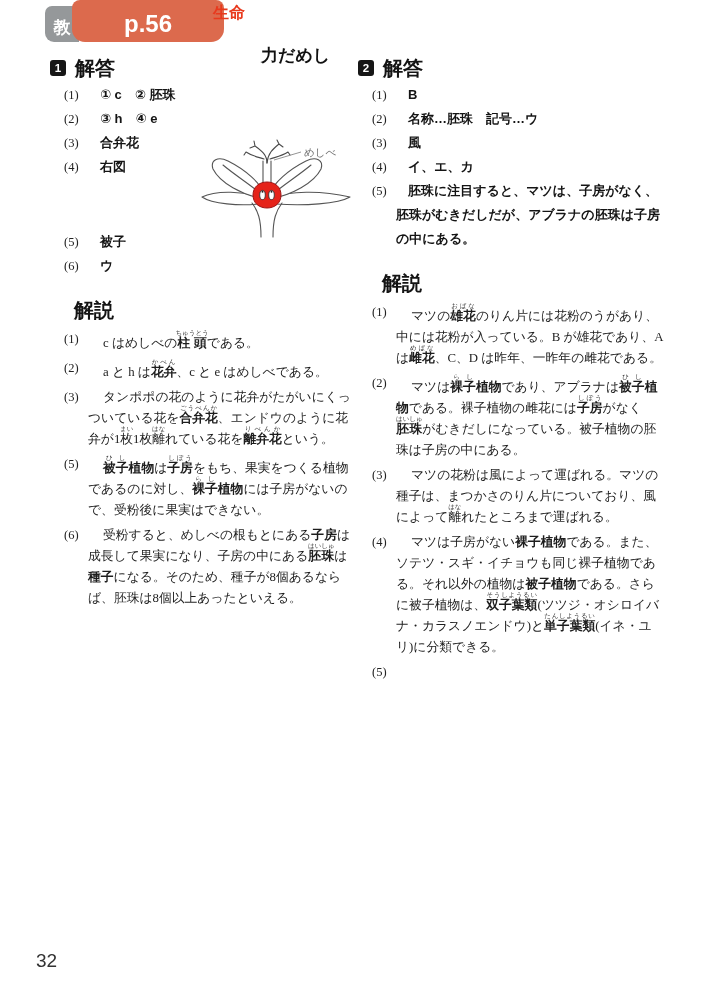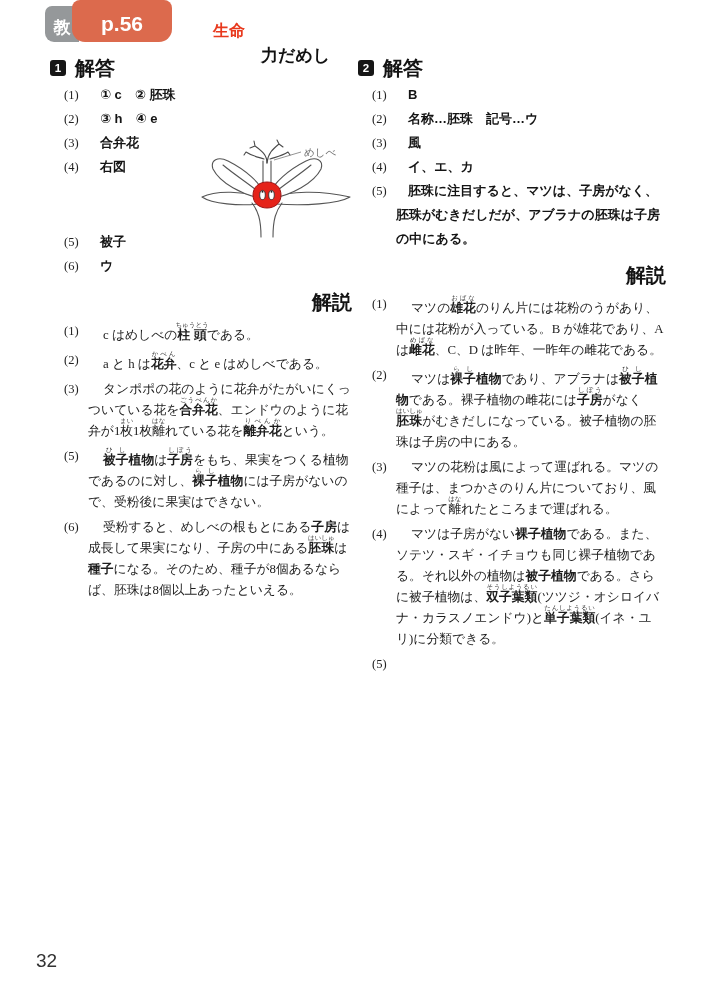--- a/index.html
+++ b/index.html
@@ -4,41 +4,41 @@
 <style>
   html,body{margin:0;padding:0;background:#ffffff;}
   .page{position:relative;width:708px;height:1000px;background:#fff;overflow:hidden;
         color:var(--text,#1d1d1d);font-family:"Liberation Serif","DejaVu Serif",serif;}
 
   
   .tab-gray{position:absolute;left:45px;top:6px;width:34px;height:36px;
     background:var(--tab_gray,#95989a);border-radius:7px 0 0 9px;color:#fff;
     font-family:"Liberation Sans","DejaVu Sans",sans-serif;font-weight:bold;font-size:17px;
     display:flex;align-items:flex-end;justify-content:center;padding-bottom:3px;box-sizing:border-box;}
-  .band-orange{position:absolute;left:72px;top:0;width:100px;height:42px;
+  .band-orange{position:absolute;left:72px;top:0;width:152px;height:42px;
     background:var(--band_orange,#dc6a4d);border-radius:8px 8px 13px 13px;color:#fff;
-    font-family:"Liberation Sans","DejaVu Sans",sans-serif;font-weight:bold;font-size:21px;
+    font-family:"Liberation Sans","DejaVu Sans",sans-serif;font-weight:bold;font-size:24px;
     display:flex;align-items:center;justify-content:center;padding-top:5px;box-sizing:border-box;}
-  .category{position:absolute;left:213px;top:21px;color:var(--category_red,#e8391d);
+  .category{position:absolute;left:213px;top:3px;color:var(--category_red,#e8391d);
     font-family:"Liberation Sans","DejaVu Sans",sans-serif;font-weight:bold;font-size:16px;}
   .title{position:absolute;left:261px;top:20px;color:#111;
     font-family:"Liberation Sans","DejaVu Sans",sans-serif;font-weight:bold;font-size:17px;margin-top:24px;}
 
   
   .col{position:absolute;top:58px;}
   .col-left{left:50px;width:302px;}
   .col-right{left:358px;width:308px;}
 
   .sec-header{display:flex;align-items:center;gap:9px;height:20px;margin-bottom:5px;}
   .num-badge{width:16px;height:16px;background:var(--badge_black,#161616);color:#fff;border-radius:3px;
     font-family:"Liberation Sans","DejaVu Sans",sans-serif;font-weight:bold;font-size:11.5px;
     line-height:16px;text-align:center;flex:0 0 auto;}
   .sec-label,.sec-sublabel{font-family:"Liberation Sans","DejaVu Sans",sans-serif;
     font-weight:bold;font-size:20px;color:#141414;}
-  .sec-sublabel{margin:11px 0 5px 24px;text-align:right;}
+  .sec-sublabel{margin:19px 0 5px 24px;}
 
   .ans-item{position:relative;padding-left:38px;text-indent:12px;min-height:24px;
     font-family:"Liberation Sans","DejaVu Sans",sans-serif;font-weight:bold;
     font-size:13px;line-height:24px;color:#141414;}
   .ans-item .item-no{position:absolute;left:14px;top:0;text-indent:0;
     font-family:"Liberation Serif","DejaVu Serif",serif;font-weight:normal;
     font-size:12.5px;line-height:24px;color:#222;}
   .section[data-sec="1"] .ans-item:nth-child(5){margin-top:51px;}
 
   .exp-item{position:relative;padding-left:38px;text-indent:15px;

